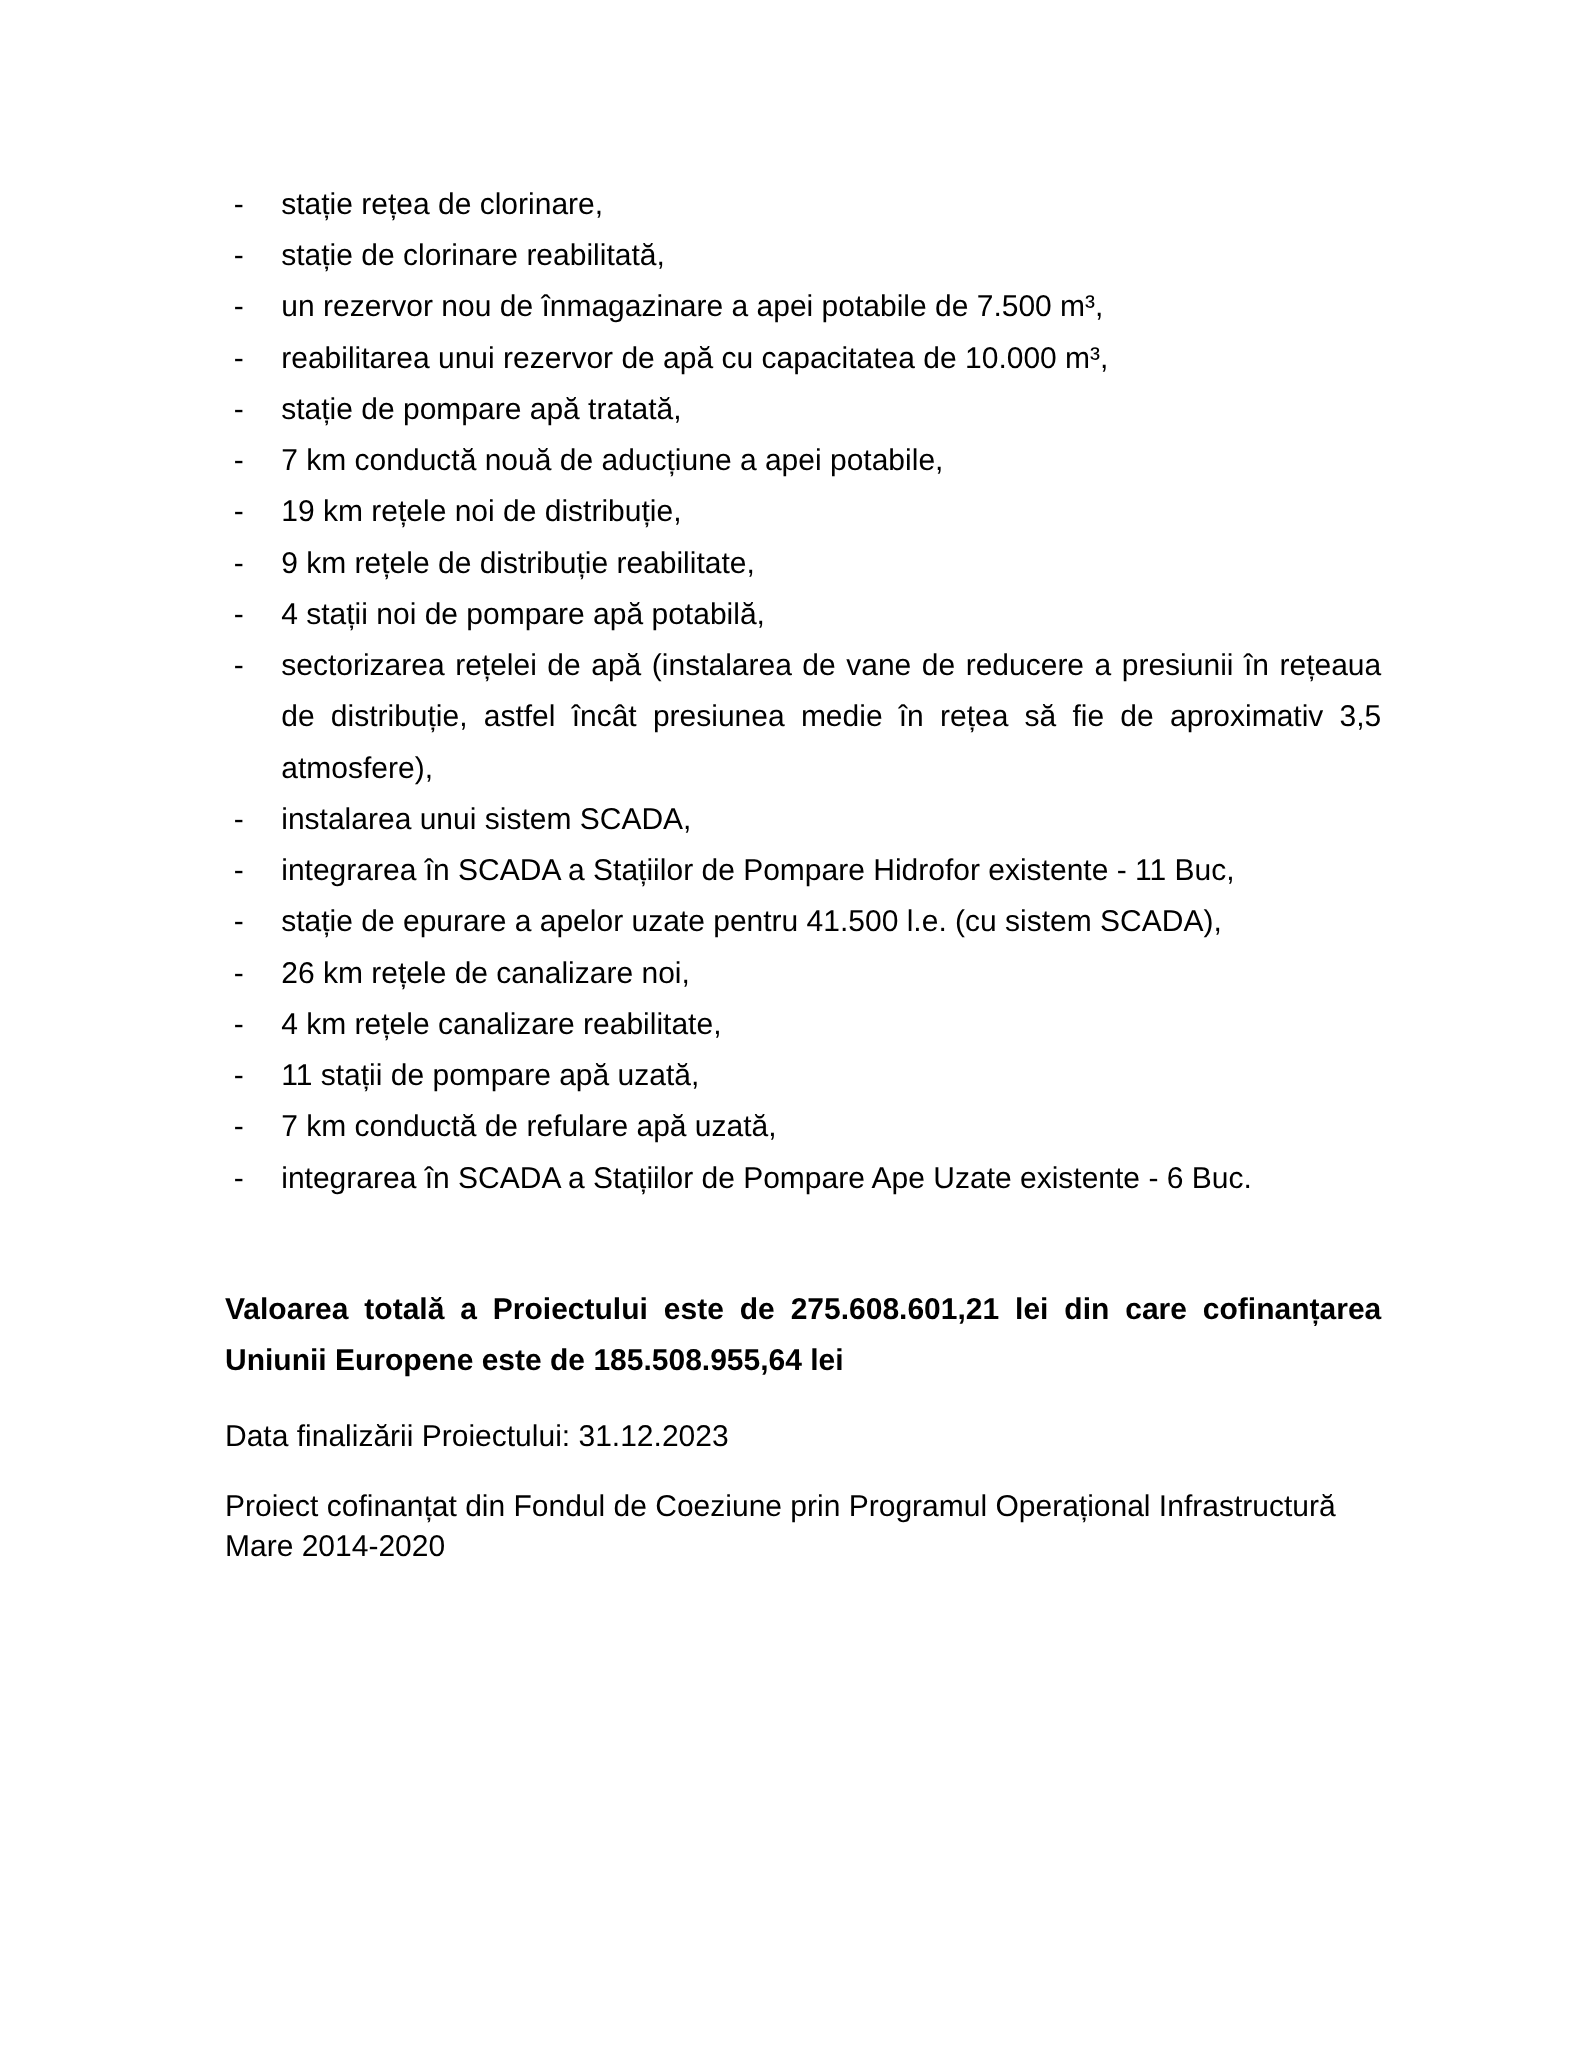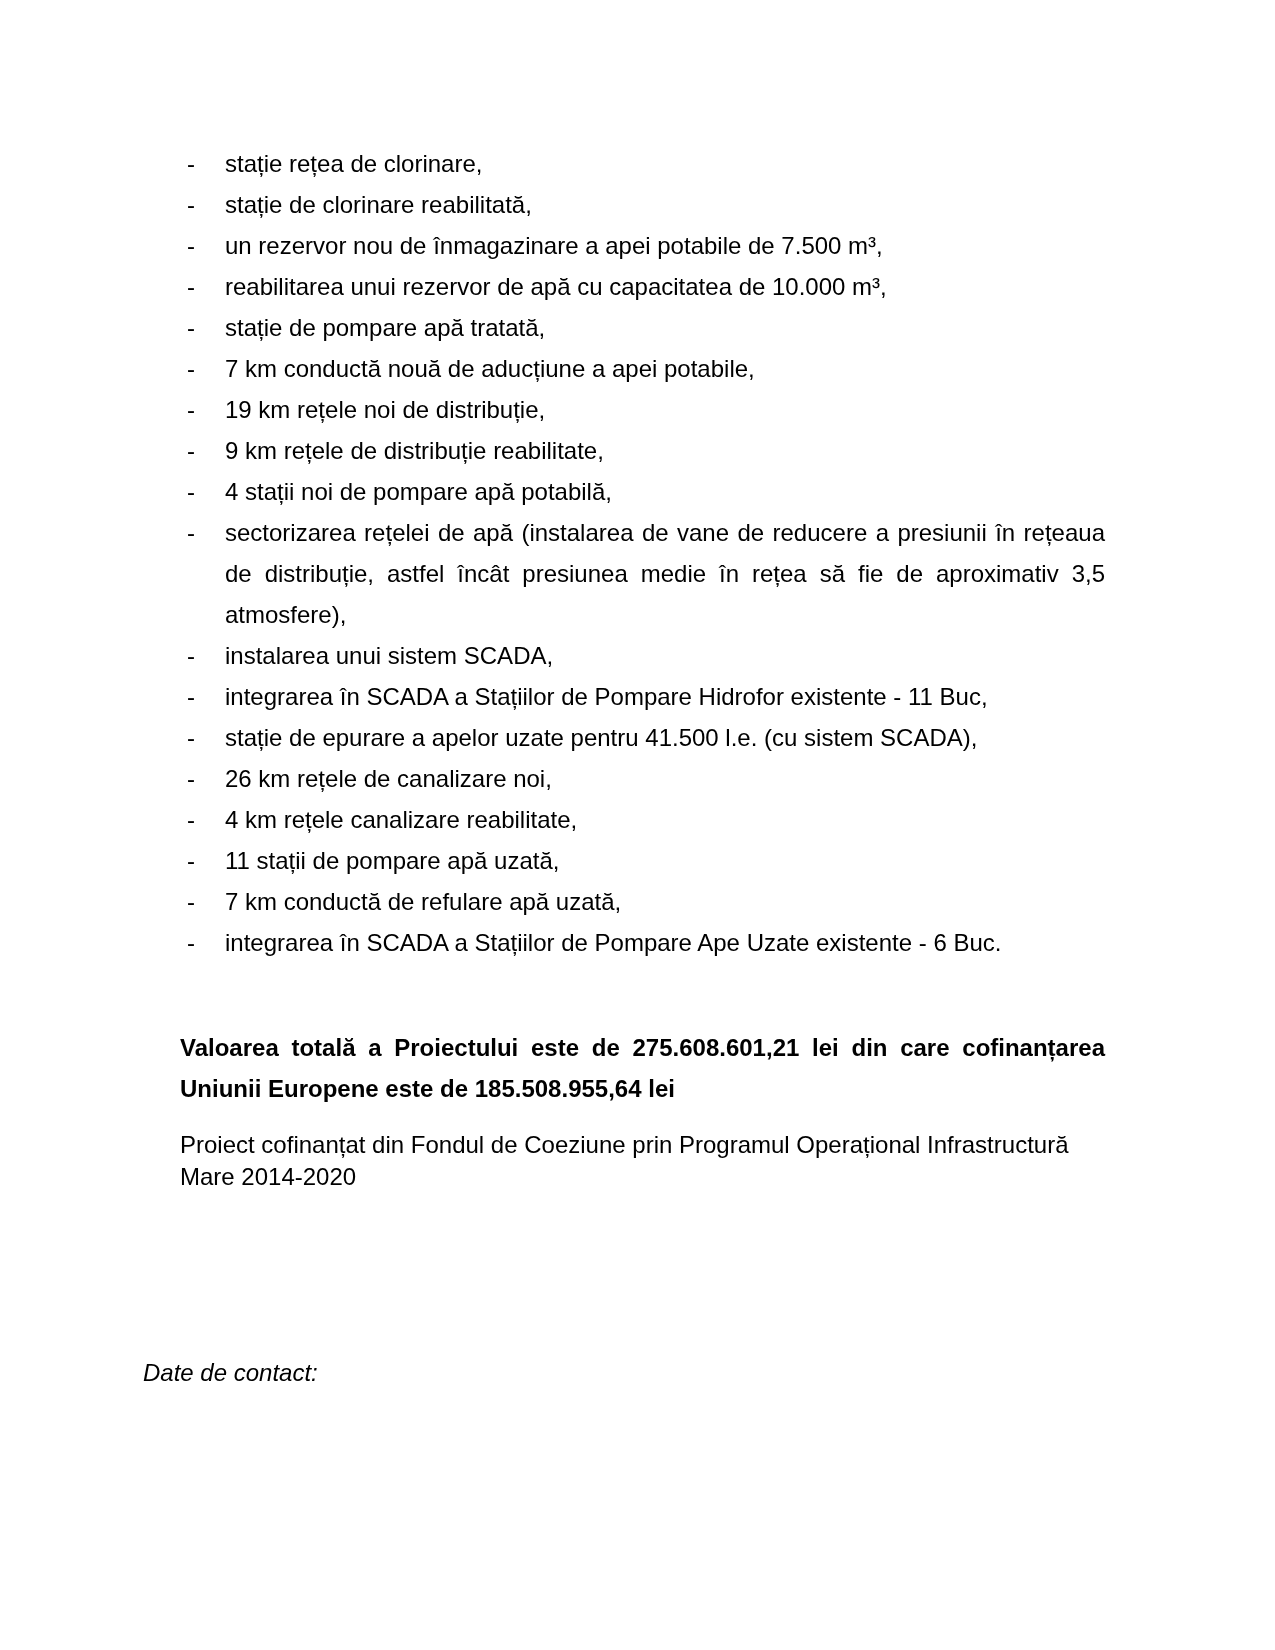--- a/index.html
+++ b/index.html
@@ -141,19 +141,19 @@
         </li>
         <li class="list-item">
           <span class="marker">-</span>
           <span class="li-text">integrarea în SCADA a Stațiilor de Pompare Ape Uzate existente - 6 Buc.</span>
         </li>
       </ul>
 
     <p class="para total-value">Valoarea totală a Proiectului este de 275.608.601,21 lei din care cofinanțarea Uniunii Europene este de 185.508.955,64 lei</p>
 
 
+    <p class="para date-line">Data finalizării Proiectului: 31.12.2023</p>
 
     <p class="para cofinancing">Proiect cofinanțat din Fondul de Coeziune prin Programul Operațional Infrastructură Mare 2014-2020</p>
 
-    <p class="para contact">Date de contact:</p>
 
   </div>
 </div>
 
 </body></html>

